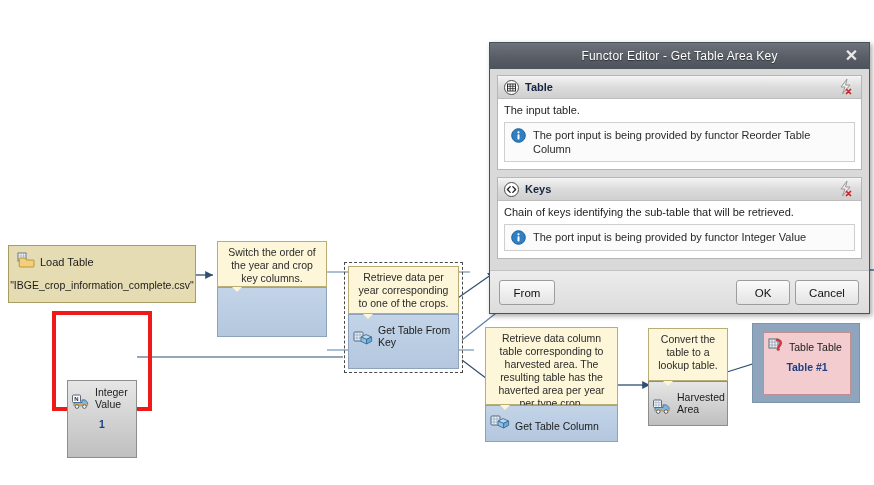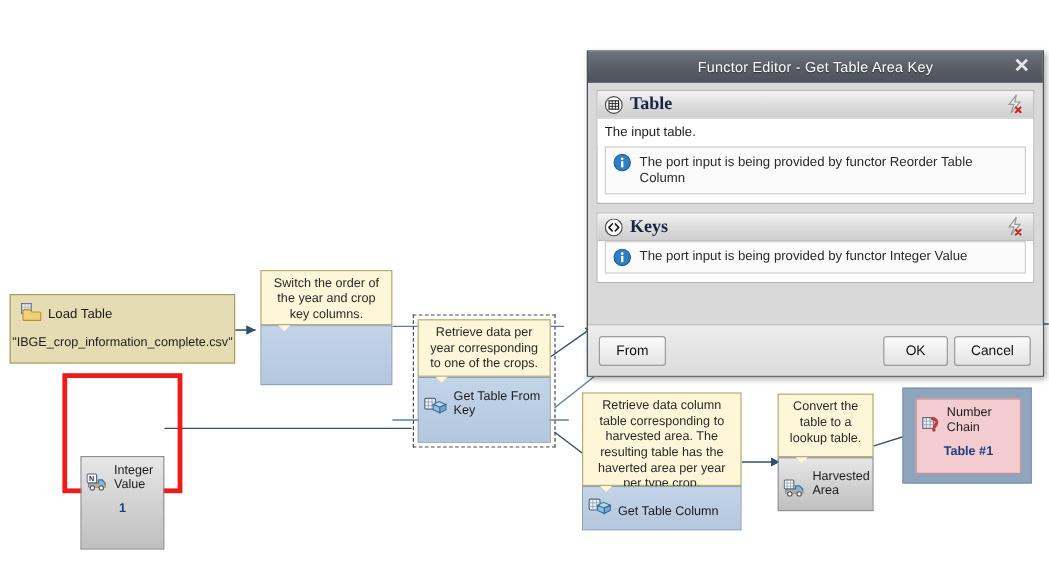--- a/index.html
+++ b/index.html
@@ -72,21 +72,21 @@
   }
   #dlgbody{padding:6px 7px 0 7px;box-sizing:border-box;}
   .panel{background:#ffffff;border:1px solid #b6b6b6;box-sizing:border-box;margin-bottom:7px;}
   .sect-head{
     height:22px;display:flex;align-items:center;
     background:linear-gradient(180deg,#f4f4f4 0%, #dcdcdc 50%, #cfcfcf 100%);
     border-bottom:1px solid #bdbdbd;
     padding:0 6px;position:relative;
     border-radius:3px 3px 0 0;
   }
-  .sect-head .sname{font-size:15px;font-weight:bold;color:#16243f;margin-left:6px;font-family:Liberation Serif, serif;}
+  .sect-head .sname{font-size:11px;font-weight:bold;color:#16243f;margin-left:6px;}
   .sect-desc{font-size:11px;color:#1d1d1d;padding:5px 6px 6px 6px;background:#ffffff;}
   .info-box{
     margin:0 6px 7px 6px;border:1px solid #cfcfcf;background:#fbfbfb;
     display:flex;gap:7px;align-items:flex-start;padding:5px 6px;
   }
   .info-box .txt{font-size:11px;color:#2a2a2a;line-height:14px;}
   .boltwrap{position:absolute;right:6px;top:2px;}
 
   #btnbar{
     position:absolute;left:0;right:0;bottom:0;height:42px;
@@ -138,21 +138,21 @@
 
   <div class="node" style="left:752px;top:323px;width:108px;height:80px;background:#8ea5bd;border:1px solid #7d94ad;">
     <div class="body rose" style="position:absolute;left:10px;top:8px;width:88px;height:63px;">
       <div class="ntitle">
         <svg class="ico" width="16" height="16" viewBox="0 0 16 16">
           <rect x="1" y="2" width="9" height="9" fill="#eef2f7" stroke="#5a6b80" stroke-width="1"></rect>
           <path d="M1,5 H10 M1,8 H10 M4,2 V11 M7,2 V11" stroke="#8a99ab" stroke-width="0.7"></path>
           <path d="M9,3 c3.2,0 4.6,2.4 3.2,4.6 l-1.6,2.4" stroke="#c9383d" stroke-width="2.6" fill="none" stroke-linecap="round"></path>
           <circle cx="10.2" cy="12.3" r="1.5" fill="#c9383d"></circle>
         </svg>
-        <span class="nlabel">Number Chain</span>
+        <span class="nlabel">Table Table</span>
       </div>
       <div class="nvalue">Table #1</div>
     </div>
   </div>
 
   <div class="node body tan" style="left:8px;top:245px;width:188px;height:58px;">
     <div class="ntitle" style="padding-left:8px;padding-top:6px;">
       <svg class="ico" width="18" height="16" viewBox="0 0 18 16">
         <rect x="1" y="1" width="8" height="8" fill="#f2f4f7" stroke="#6a7484" stroke-width="1"></rect>
         <path d="M1,4 H9 M1,6.5 H9 M4,1 V9 M6.5,1 V9" stroke="#9aa4b3" stroke-width="0.6"></path>
@@ -172,21 +172,21 @@
         <path d="M2,8.5 h8 v-2.6 h3.2 l2.4,2.6 v3.2 H2 z" fill="#7fb6e0" stroke="#3d6e99" stroke-width="0.9"></path>
         <path d="M2,11 h14" stroke="#e8a33a" stroke-width="1.6"></path>
         <circle cx="5" cy="12.6" r="1.8" fill="#fafafa" stroke="#49525f" stroke-width="0.9"></circle>
         <circle cx="12.4" cy="12.6" r="1.8" fill="#fafafa" stroke="#49525f" stroke-width="0.9"></circle>
       </svg>
       <span class="nlabel">Integer Value</span>
     </div>
     <div class="nvalue">1</div>
   </div>
 
-  <div class="node" style="left:217px;top:225px;width:110px;height:80px;">
+  <div class="node" style="left:217px;top:241px;width:110px;height:80px;">
     <div class="comment" style="height:46px;">Switch the order of the year and crop key columns.</div>
     <div class="body blue" style="height:50px;">
       <div class="tailnotch"></div>
     </div>
   </div>
 
   <div class="sel-dash" style="left:344px;top:262px;width:119px;height:111px;"></div>
   <div class="node" style="left:348px;top:266px;width:111px;height:103px;">
     <div class="comment" style="height:48px;">Retrieve data per year corresponding to one of the crops.</div>
     <div class="body blue" style="height:55px;">
@@ -280,20 +280,21 @@
             <path d="M6.2,4.6 L3.4,7.5 L6.2,10.4 M8.8,4.6 L11.6,7.5 L8.8,10.4" fill="none" stroke="#1c1c1c" stroke-width="1.3" stroke-linecap="round" stroke-linejoin="round"></path>
           </svg>
           <span class="sname">Keys</span>
           <span class="boltwrap">
             <svg width="18" height="18" viewBox="0 0 18 18">
               <path d="M10,1 L4,9 h4 l-2.5,7 L13,7 H8.6 z" fill="#eeeeee" stroke="#9a9a9a" stroke-width="1"></path>
               <path d="M9.5,11.5 l4,4 M13.5,11.5 l-4,4" stroke="#cc2222" stroke-width="1.7" stroke-linecap="round"></path>
             </svg>
           </span>
         </div>
+        <div class="sect-desc">Chain of keys identifying the sub-table that will be retrieved.</div>
         <div class="info-box">
           <svg class="ico" width="15" height="15" viewBox="0 0 15 15">
             <circle cx="7.5" cy="7.5" r="6.8" fill="#2f7fc4" stroke="#1d5f9a" stroke-width="1"></circle>
             <circle cx="7.5" cy="4.3" r="1.1" fill="#ffffff"></circle>
             <rect x="6.5" y="6.2" width="2" height="5.4" rx="0.8" fill="#ffffff"></rect>
           </svg>
           <span class="txt">The port input is being provided by functor Integer Value</span>
         </div>
       </div>
     </div>

